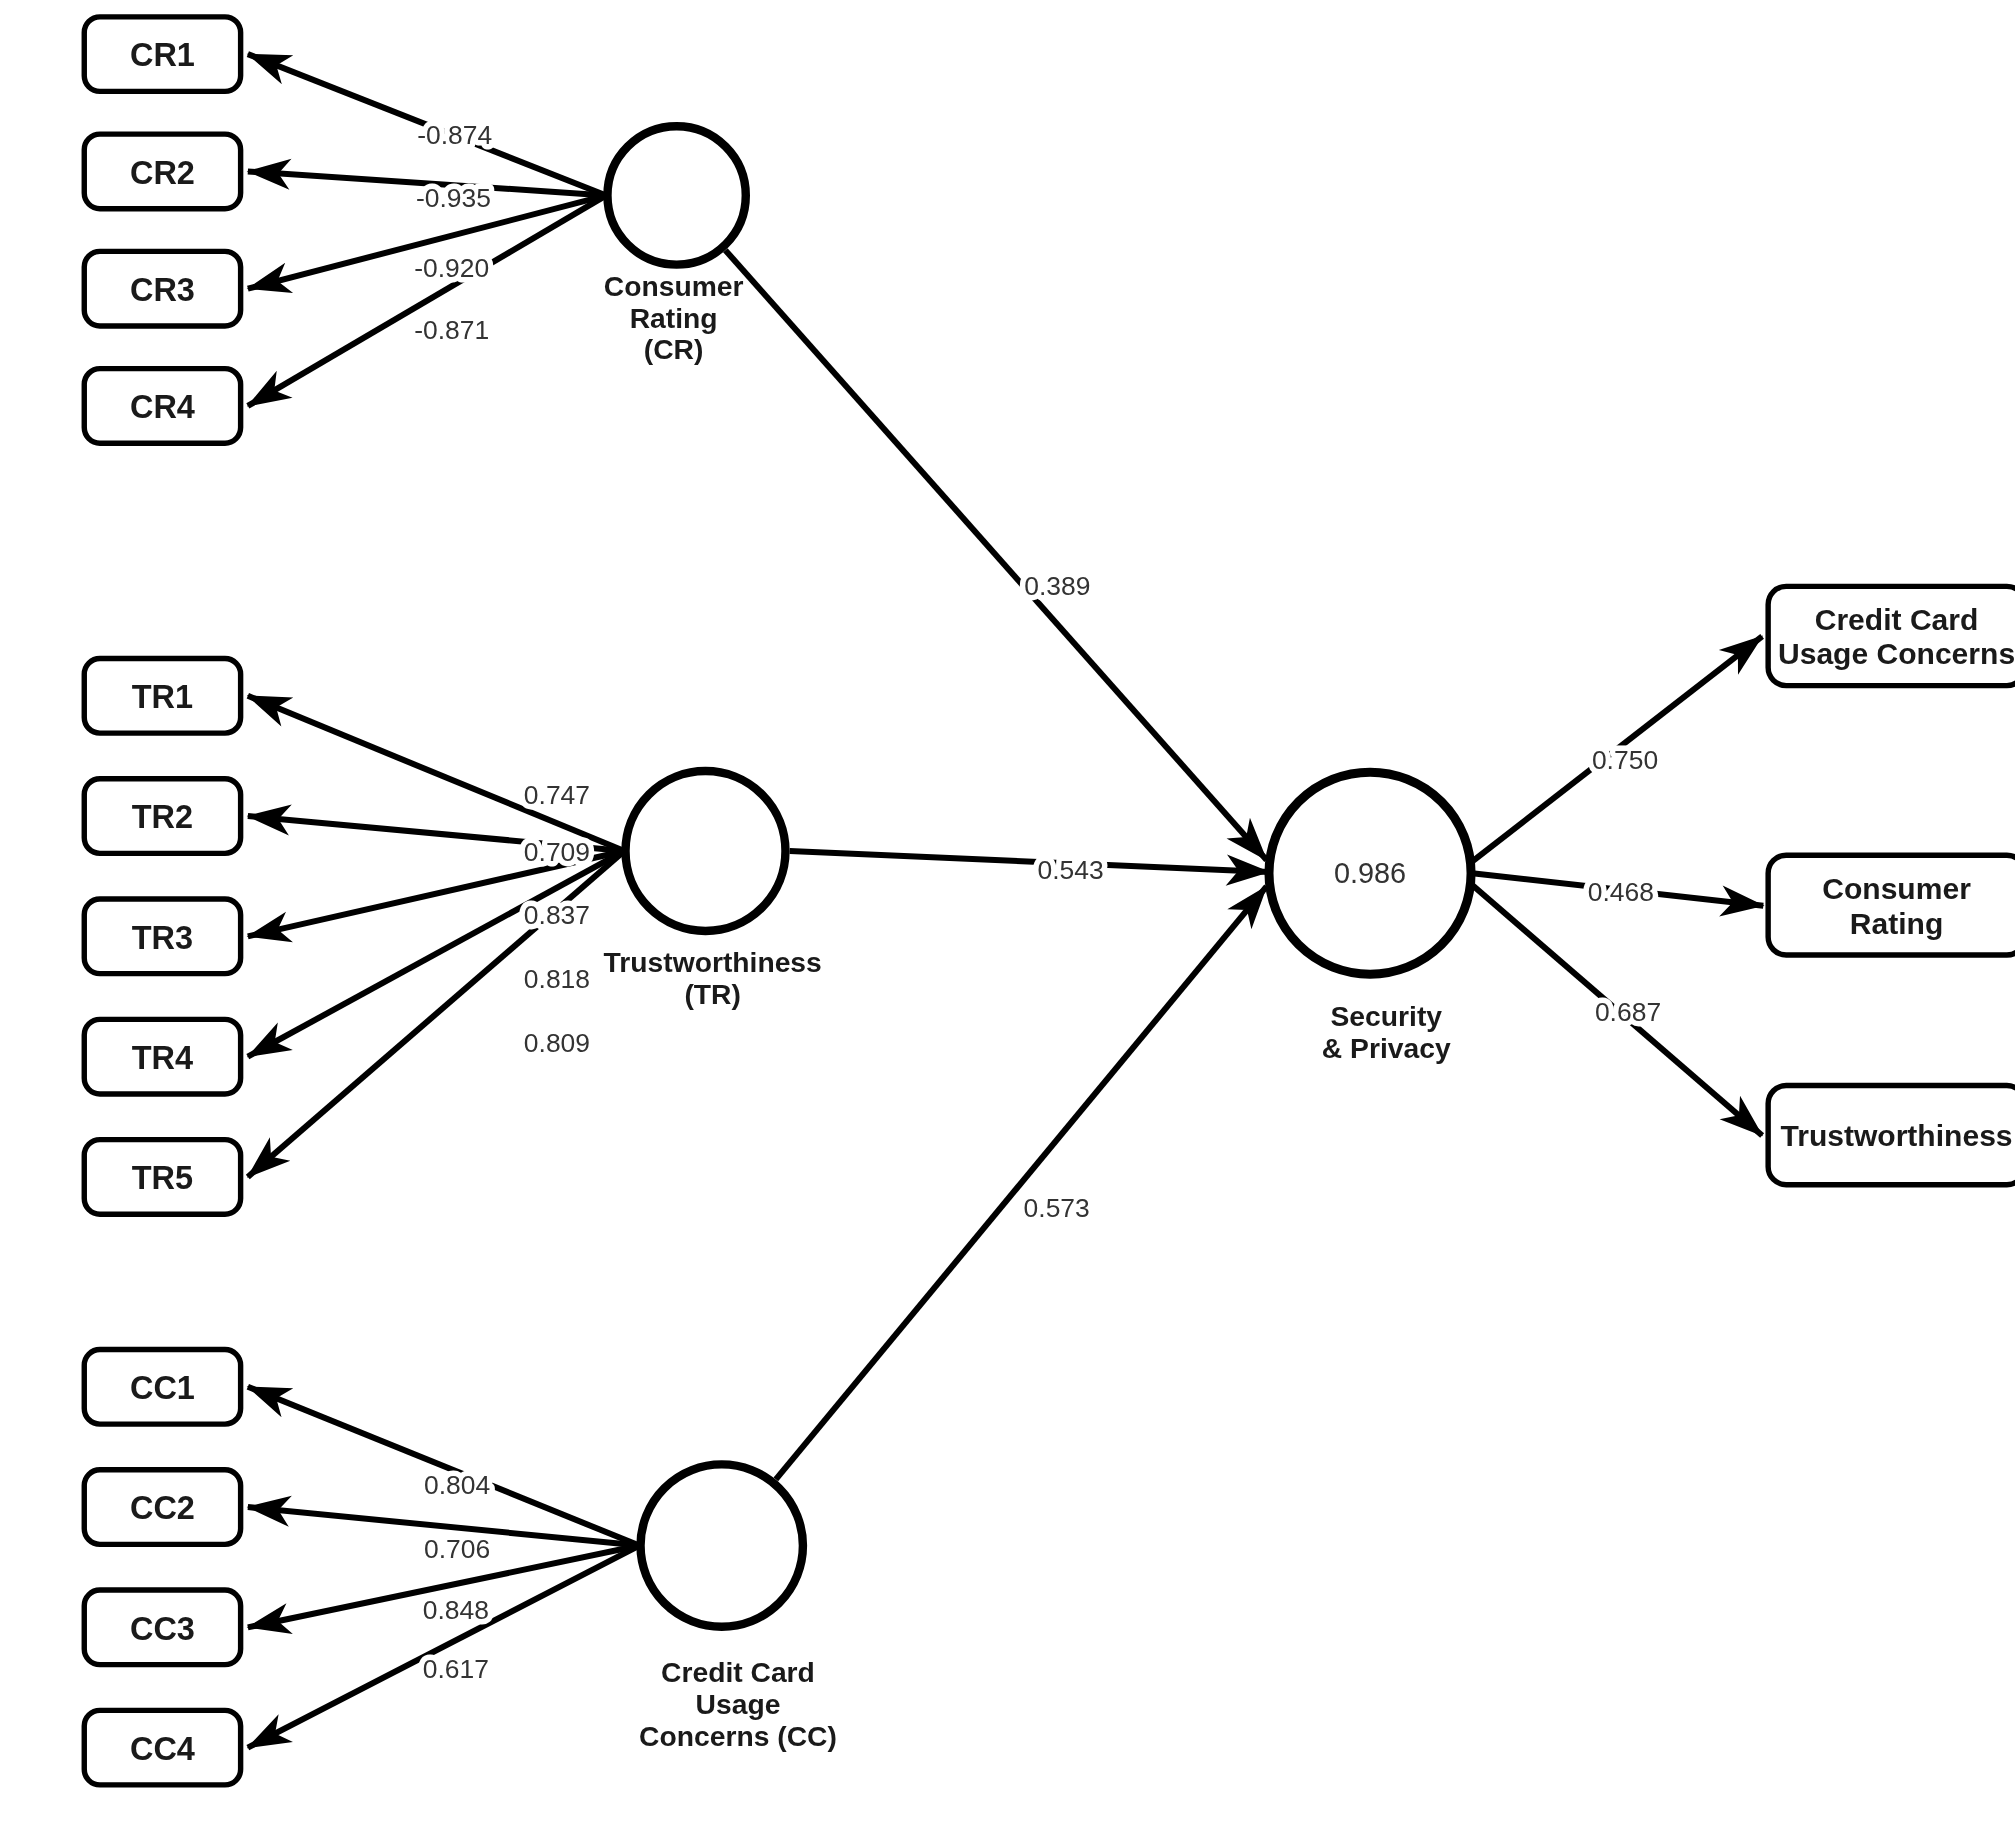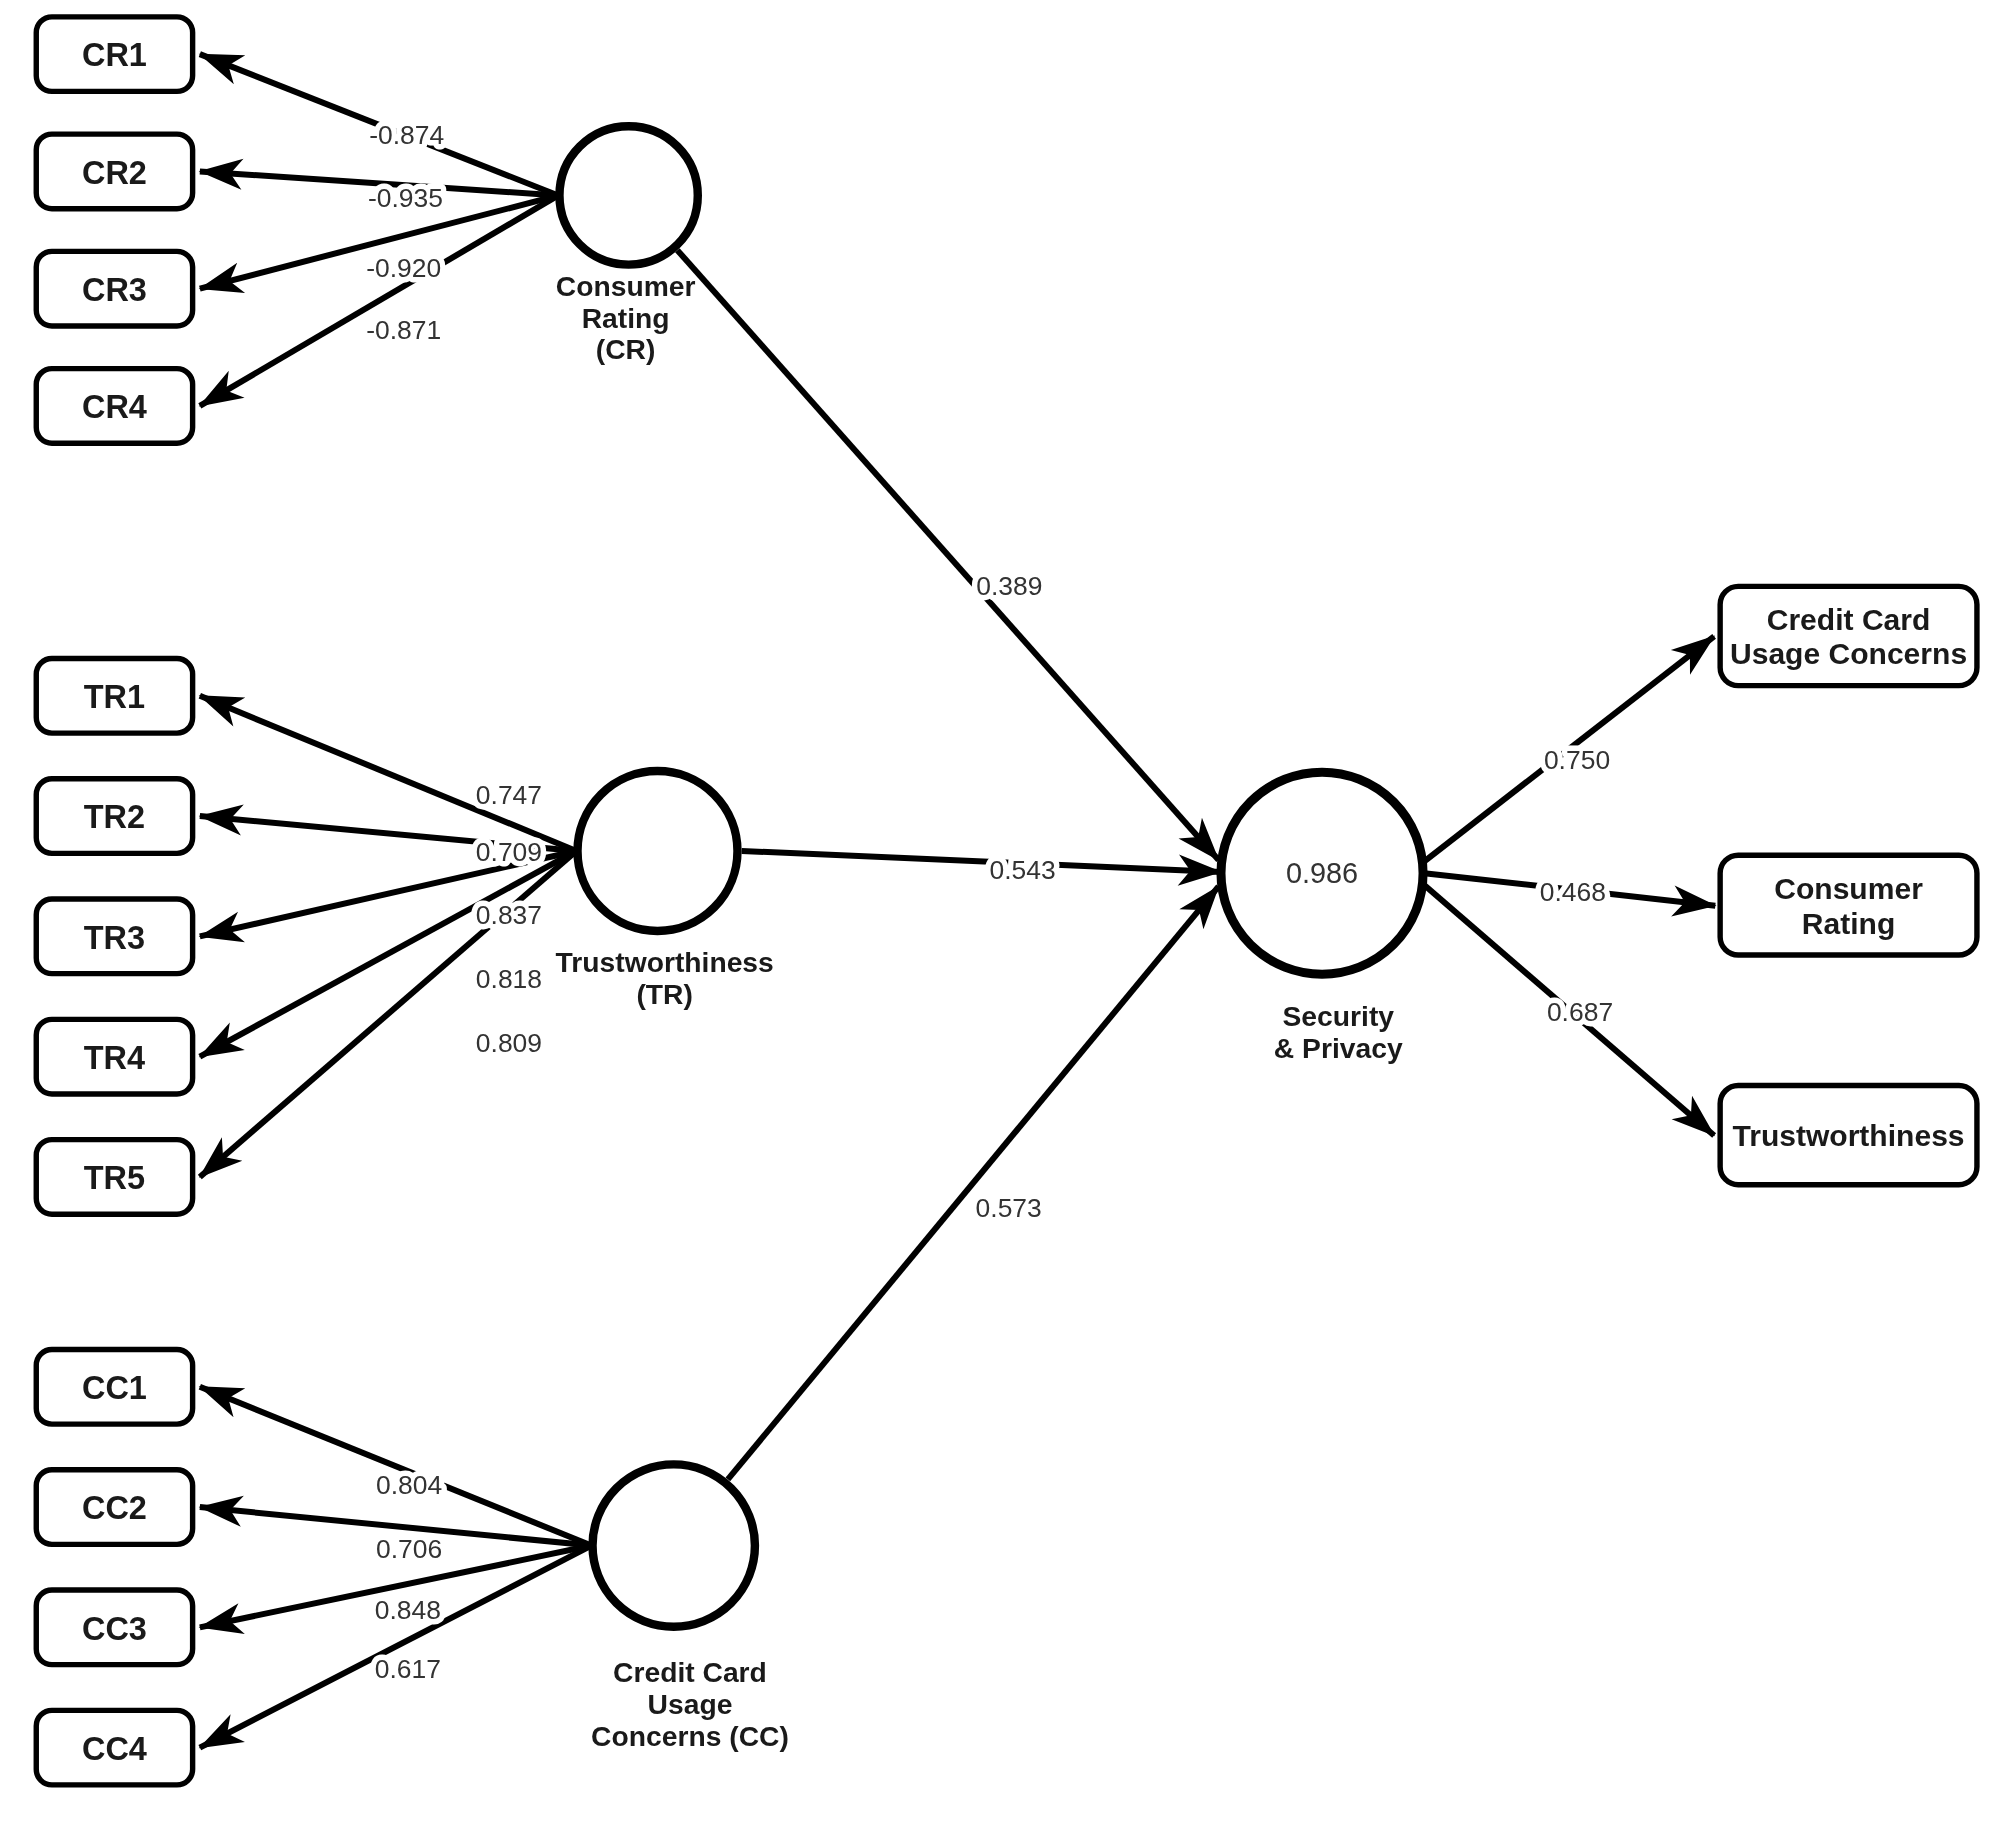--- a/index.html
+++ b/index.html
@@ -1,20 +1,20 @@
 <!DOCTYPE html>
 <html style="font-size:9.6px"><head>
 <meta charset="utf-8">
 <style>
   html,body{margin:0;padding:0;background:#ffffff;}
   body{
     width:2015px;height:1821px;position:relative;
     font-family:"Liberation Sans", sans-serif;
   }
-  #diagram-root{position:absolute;inset:0;}
+  #diagram-root{position:absolute;inset:0;padding-left:48px;}
   svg{display:block;}
   .edge{stroke:#000000;stroke-width:10;fill:none;}
   .node-box{fill:#ffffff;stroke:#000000;stroke-width:9;}
   .latent-circle{fill:#ffffff;stroke:#000000;}
   .box-label{font-weight:bold;fill:#1a1a1a;text-anchor:middle;}
   .indicator-label{font-size:54px;}
   .outcome-label{font-size:50px;}
   .latent-label{font-size:47px;font-weight:bold;fill:#1a1a1a;text-anchor:middle;}
   .edge-label{
     font-size:44px;fill:#333333;text-anchor:middle;

